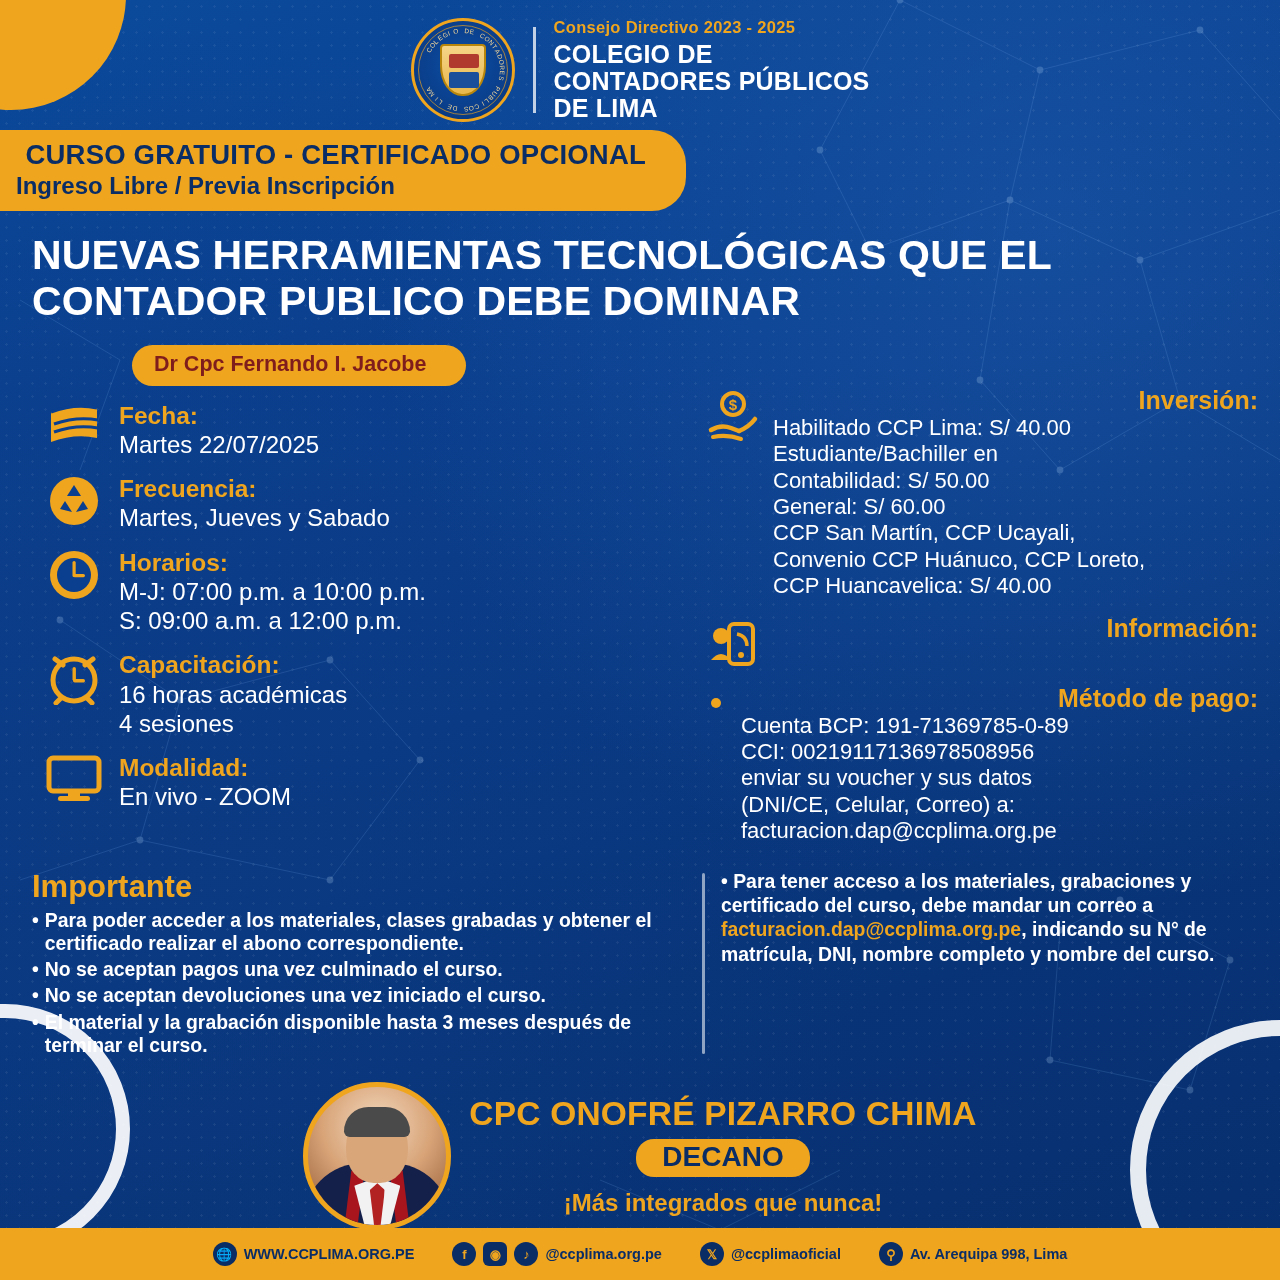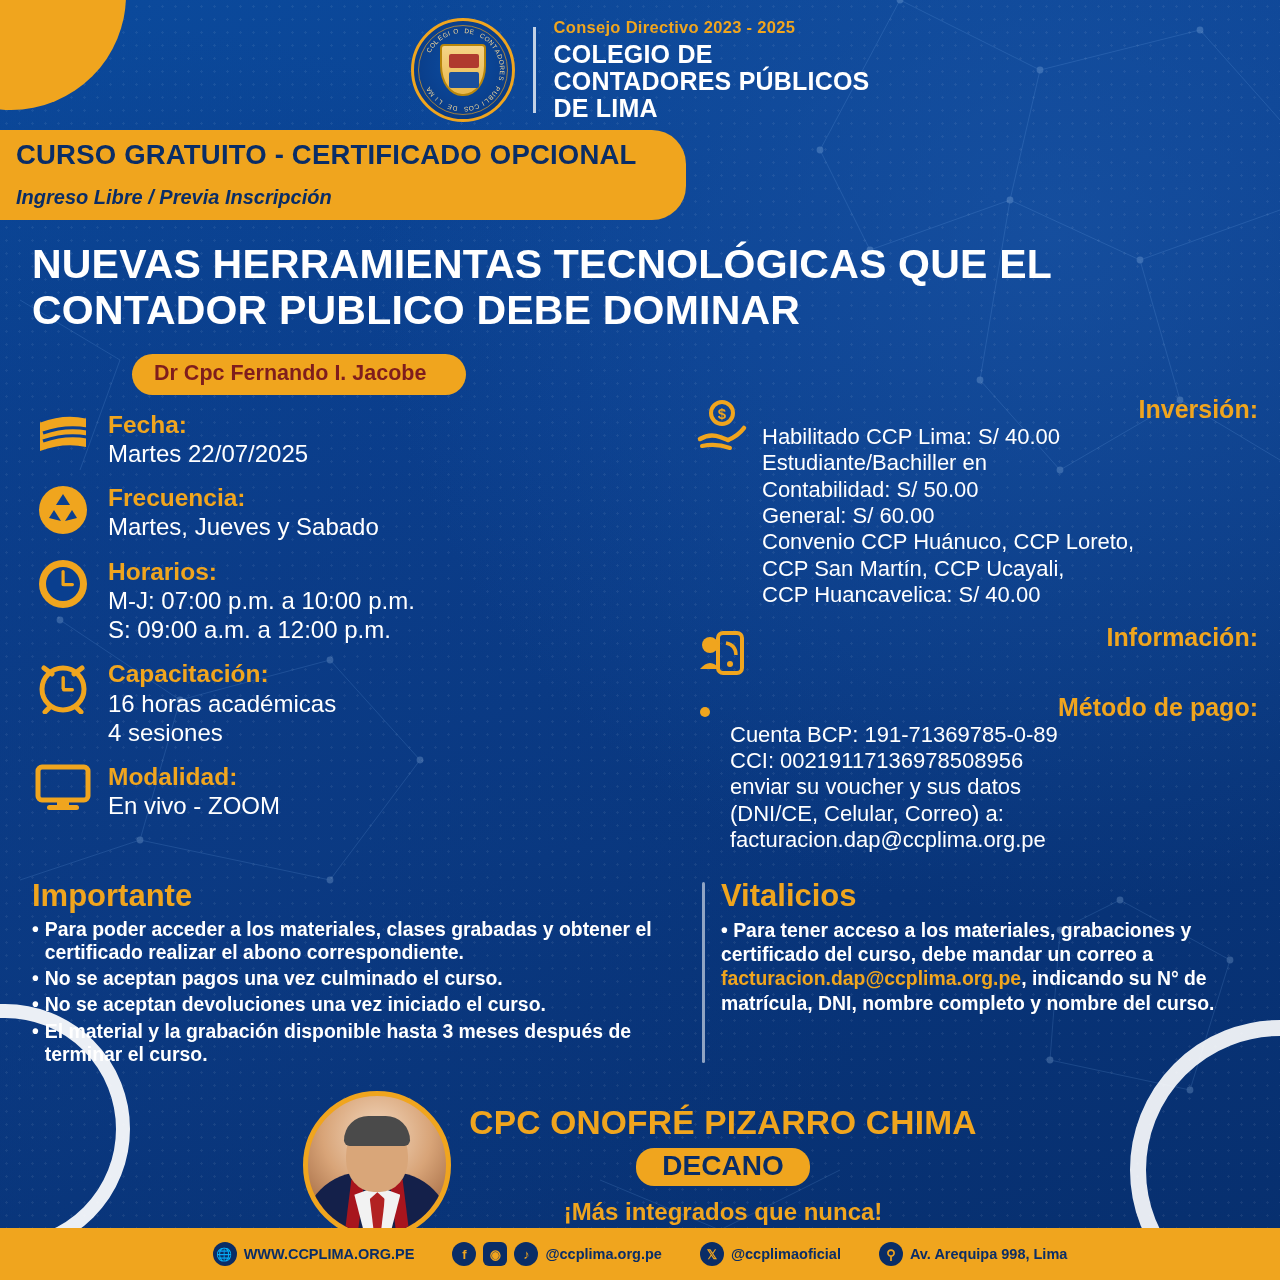--- a/index.html
+++ b/index.html
@@ -100,22 +100,22 @@
   
   .ribbon {
     position: relative; z-index: 4;
     margin-top: 8px;
     width: 686px;
     background: #f0a51e;
     border-radius: 0 34px 34px 0;
     padding: 9px 40px 11px 16px;
     color: #0a2d66;
   }
-  .ribbon .l1 { font-size: 27.5px; font-weight: bold; letter-spacing: .2px; }
-  .ribbon .l2 { font-size: 20px; font-weight: bold; margin-top: 15px; font-style: italic; }
+  .ribbon .l1 { font-size: 27.5px; font-weight: bold; letter-spacing: .2px; text-align: right; }
+  .ribbon .l2 { font-size: 24px; font-weight: bold; margin-top: 1px; }
 
   
   .title {
     position: relative; z-index: 4;
     color: #ffffff; font-weight: bold;
     font-size: 41px; line-height: 1.12;
     padding: 22px 36px 0 32px;
     letter-spacing: .2px;
   }
 
@@ -124,21 +124,21 @@
     position: relative; z-index: 4;
     margin: 20px 0 0 132px;
     display: inline-block;
     background: #f0a51e; color: #7f1d1d;
     font-weight: bold; font-size: 21.5px;
     padding: 7px 40px 9px 22px;
     border-radius: 22px;
   }
 
   
-  .columns { position: relative; z-index: 4; display: flex; padding: 0 22px; }
+  .columns { position: relative; z-index: 4; display: flex; padding: 0 22px; margin-left: 11px; }
   .col-left { width: 660px; padding-left: 10px; }
   .col-right { flex: 1; padding-left: 12px; }
 
   .item { display: flex; align-items: flex-start; gap: 14px; margin-top: 14px; }
   .item .ico { flex: 0 0 auto; width: 62px; display: flex; justify-content: center; }
   .item .txt { padding-top: 2px; }
   .lbl { color: #f0a51e; font-weight: bold; font-size: 24.5px; line-height: 1.15; }
   .val { color: #ffffff; font-size: 24px; line-height: 1.22; font-weight: 400; }
 
   
@@ -455,22 +455,22 @@
             <path d="M32 41 q10 -4 16 -12" stroke="#f0a51e" stroke-width="4.5" fill="none" stroke-linecap="round"></path>
             <path d="M6 47 q14 -3 28 2" stroke="#f0a51e" stroke-width="4" fill="none" stroke-linecap="round"></path>
           </svg>
         </div>
         <div class="txt">
           <div class="rlbl">Inversión:</div>
           <div class="rval">Habilitado CCP Lima: S/ 40.00</div>
           <div class="rval">Estudiante/Bachiller en</div>
           <div class="rval">Contabilidad: S/ 50.00</div>
           <div class="rval">General: S/ 60.00</div>
+          <div class="rval">CCP San Martín, CCP Ucayali,</div>
           <div class="rval">Convenio CCP Huánuco, CCP Loreto,</div>
-          <div class="rval">CCP San Martín, CCP Ucayali,</div>
           <div class="rval">CCP Huancavelica: S/ 40.00</div>
         </div>
       </div>
 
       <div class="rblock" style="margin-top:14px;">
         <div class="ico">
           <svg class="svg-ico" width="52" height="52" viewBox="0 0 52 52">
             <rect x="22" y="6" width="24" height="40" rx="5" fill="none" stroke="#f0a51e" stroke-width="4"></rect>
             <circle cx="14" cy="18" r="8" fill="#f0a51e"></circle>
             <path d="M4 42 q10 -12 20 0 z" fill="#f0a51e"></path>
@@ -514,21 +514,20 @@
           <span class="b">•</span>
           <span>No se aceptan devoluciones una vez iniciado el curso.</span>
         </div>
       <div class="note-li">
           <span class="b">•</span>
           <span>El material y la grabación disponible hasta 3 meses después de terminar el curso.</span>
         </div>
     </div>
     <div class="vdivider"></div>
     <div class="n-right">
-      <div class="note-title">Vitalicios</div>
       <div class="note-par">
         <span>• Para tener acceso a los materiales, grabaciones y certificado del curso, debe mandar un correo a </span><span class="mail">facturacion.dap@ccplima.org.pe</span><span>, indicando su N° de matrícula, DNI, nombre completo y nombre del curso.</span>
       </div>
     </div>
   </div>
 
   
   <div class="dean">
     <div class="dean-photo">
       <div class="suit"></div>

